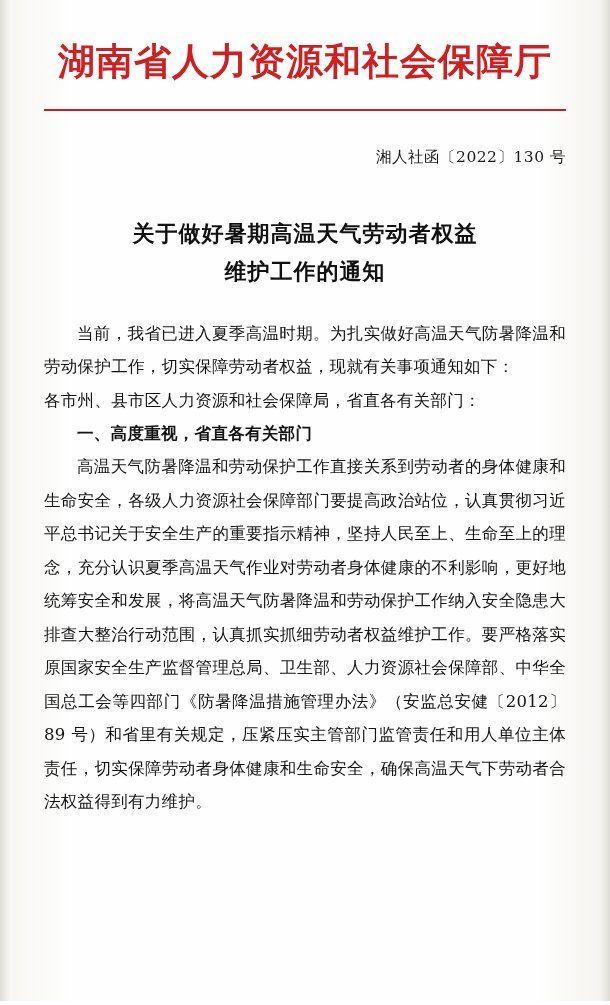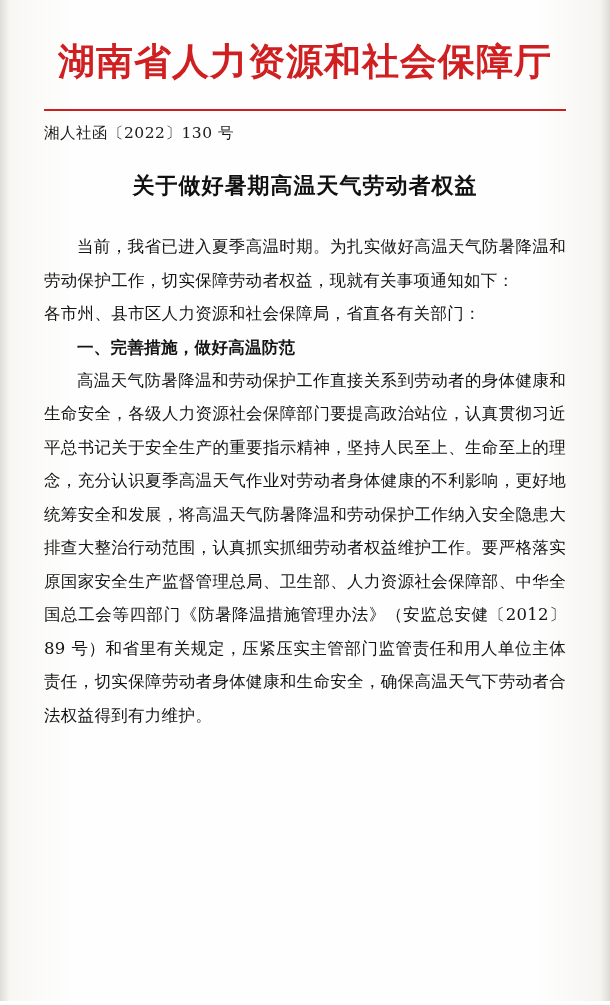--- a/index.html
+++ b/index.html
@@ -59,31 +59,31 @@
 
   .red-rule {
     margin: 20px 0 0 0;
     height: 2px;
     background: #c9201f;
     width: 100%;
   }
 
   
   .doc-number {
-    text-align: left;
+    text-align: right;
     font-size: 15.5px;
     color: #1a1a1a;
-    margin-top: 12px;
+    margin-top: 36px;
     letter-spacing: 0.5px;
   }
 
   
   .doc-title {
     text-align: center;
-    margin-top: 22px;
+    margin-top: 46px;
     font-size: 22px;
     font-weight: bold;
     line-height: 1.75;
     color: #111;
     letter-spacing: 1px;
   }
   .doc-title .line {
     display: block;
   }
 
@@ -149,24 +149,25 @@
     <div class="letterhead">
       <div class="letterhead-title">湖南省人力资源和社会保障厅</div>
     </div>
 
     <div class="red-rule"></div>
 
     <div class="doc-number">湘人社函〔2022〕130 号</div>
 
     <div class="doc-title">
       <span class="line">关于做好暑期高温天气劳动者权益</span>
+      <span class="line">维护工作的通知</span>
     </div>
 
     <div class="body-text">
       <p class="para indent">当前，我省已进入夏季高温时期。为扎实做好高温天气防暑降温和劳动保护工作，切实保障劳动者权益，现就有关事项通知如下：</p>
       <p class="para">各市州、县市区人力资源和社会保障局，省直各有关部门：</p>
-      <p class="section-head">一、完善措施，做好高温防范</p>
+      <p class="section-head">一、高度重视，省直各有关部门</p>
       <p class="para indent">高温天气防暑降温和劳动保护工作直接关系到劳动者的身体健康和生命安全，各级人力资源社会保障部门要提高政治站位，认真贯彻习近平总书记关于安全生产的重要指示精神，坚持人民至上、生命至上的理念，充分认识夏季高温天气作业对劳动者身体健康的不利影响，更好地统筹安全和发展，将高温天气防暑降温和劳动保护工作纳入安全隐患大排查大整治行动范围，认真抓实抓细劳动者权益维护工作。要严格落实原国家安全生产监督管理总局、卫生部、人力资源社会保障部、中华全国总工会等四部门《防暑降温措施管理办法》（安监总安健〔2012〕89 号）和省里有关规定，压紧压实主管部门监管责任和用人单位主体责任，切实保障劳动者身体健康和生命安全，确保高温天气下劳动者合法权益得到有力维护。</p>
     </div>
 
   </div>
   <div class="cut-bottom"></div>
 </div>
 
 </body></html>

